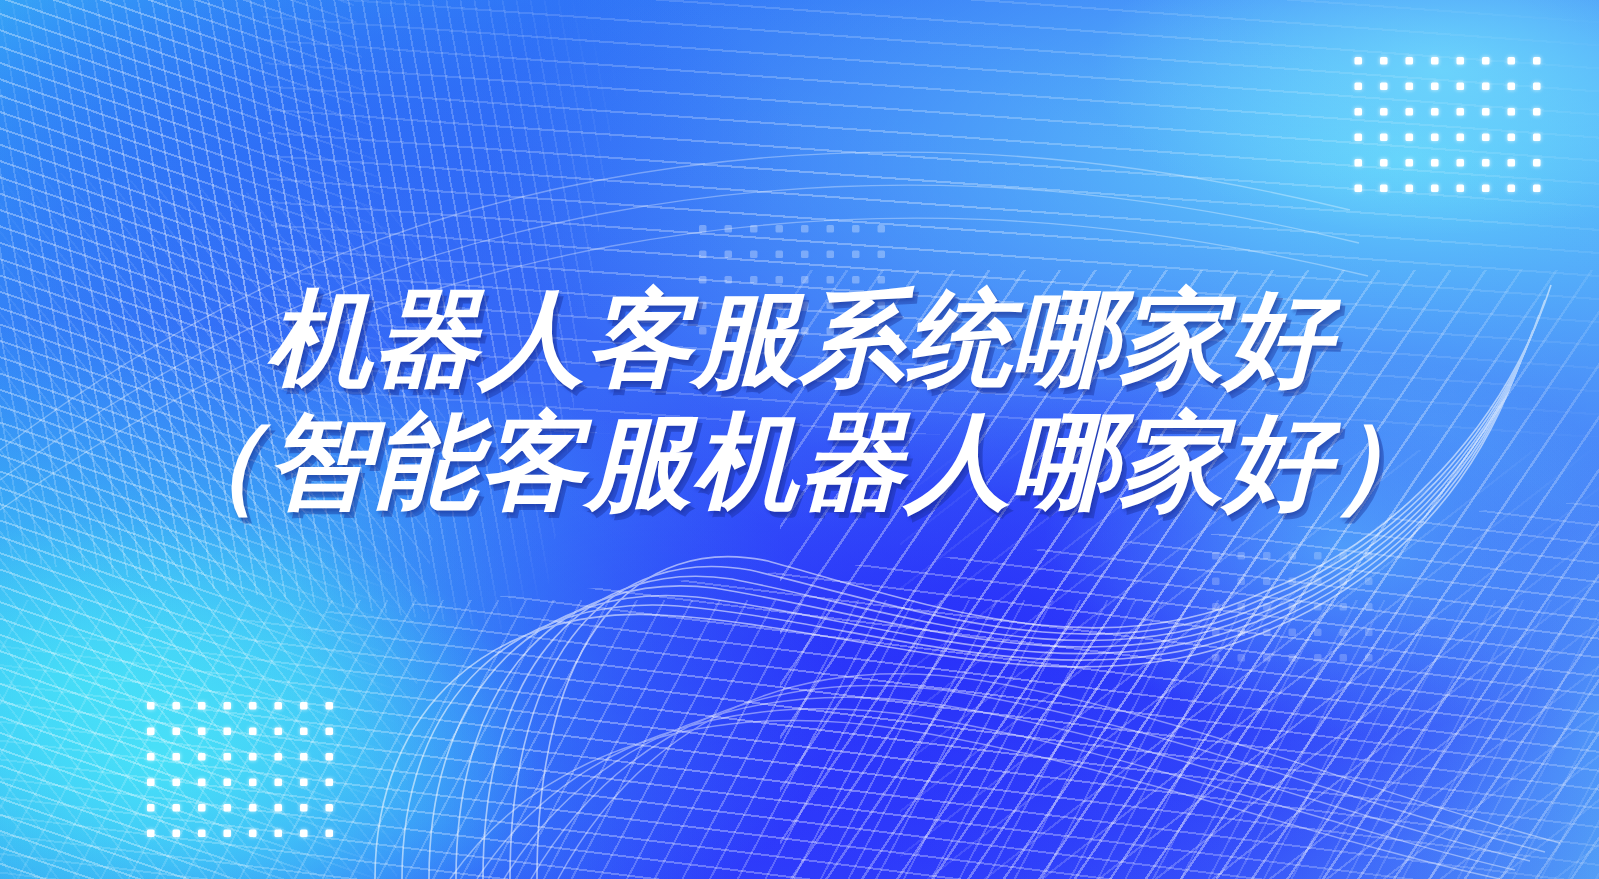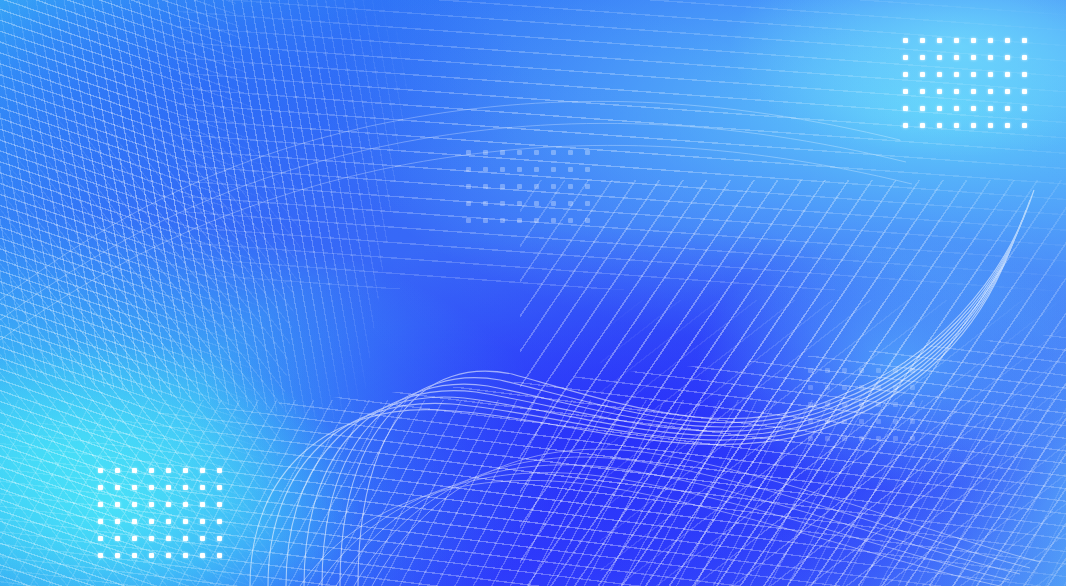--- a/index.html
+++ b/index.html
@@ -410,14 +410,18 @@
       <i style="left:17px;top:68px;width:5px;height:5px"></i>
       <i style="left:34px;top:68px;width:5px;height:5px"></i>
       <i style="left:51px;top:68px;width:5px;height:5px"></i>
       <i style="left:68px;top:68px;width:5px;height:5px"></i>
       <i style="left:85px;top:68px;width:5px;height:5px"></i>
       <i style="left:102px;top:68px;width:5px;height:5px"></i>
     </div>
 
   <div class="layer vignette"></div>
 
+  <div class="headline">
+    <span class="line line-1">机器人客服系统哪家好</span>
+    <span class="line line-2">（智能客服机器人哪家好）</span>
+  </div>
 
 </div>
 
 </body></html>

